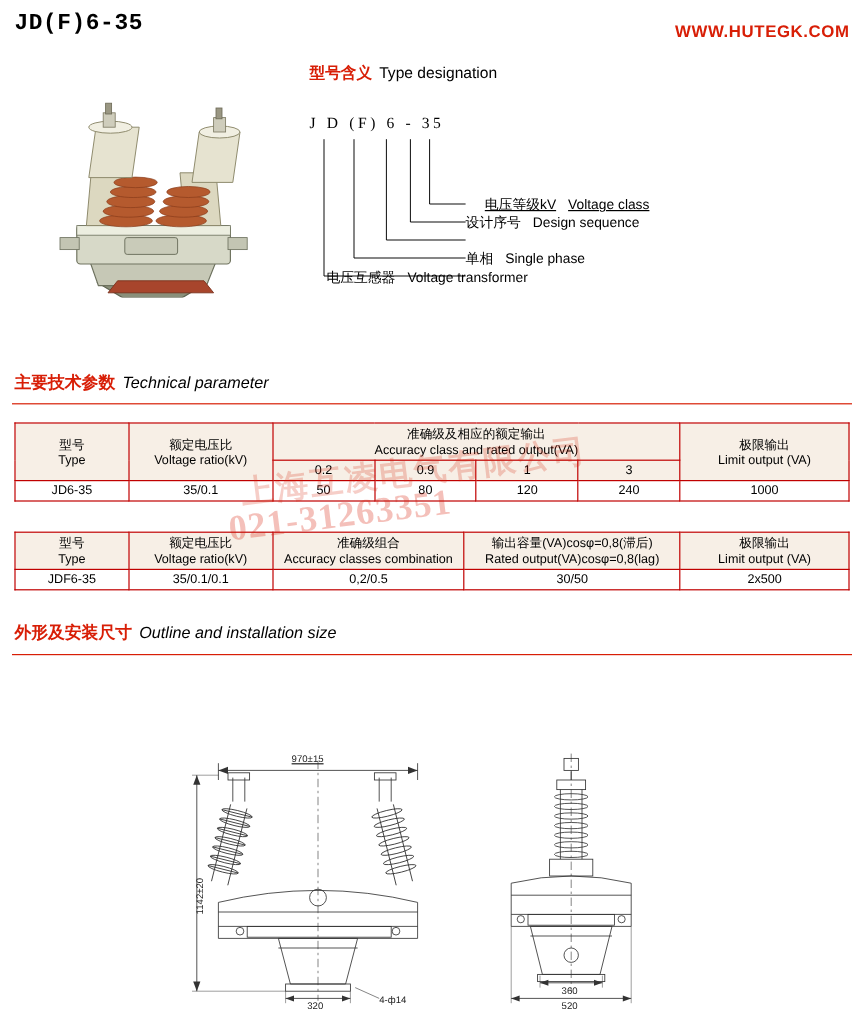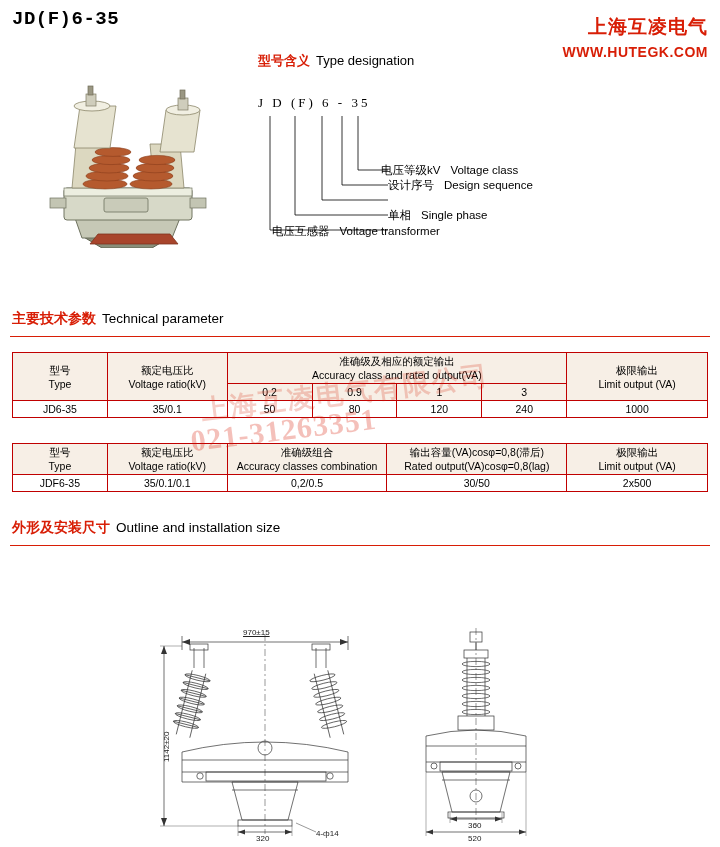--- a/index.html
+++ b/index.html
@@ -107,20 +107,21 @@
     font-size: 14px;
   }
   .section-head .cn {
     color: #d81e06;
     font-weight: bold;
   }
   .section-head .en {
     color: #000;
     margin-left: 6px;
     font-size: 13.5px;
+    font-style: italic;
   }
   .rule {
     position: absolute;
     left: 10px;
     width: 700px;
     height: 1px;
     background: #d81e06;
   }
 
   
@@ -201,21 +202,20 @@
   }
 </style>
 </head>
 <body>
 
 <div class="page">
 
   <div class="title-main">JD(F)6-35</div>
 
   <div class="brand">
-    <div class="brand-cn">上海互凌电气</div>
     <div class="brand-url">WWW.HUTEGK.COM</div>
   </div>
 
   <div class="photo">
     <svg width="215" height="200" viewBox="0 0 215 200">
 
       <g>
 
         <polygon points="62,188 152,188 132,200 82,200" fill="#8a8f7a" stroke="#5e6350" stroke-width="1"></polygon>
         <polygon points="55,170 160,170 152,190 62,190" fill="#c6c8b6" stroke="#6d715e" stroke-width="1"></polygon>
@@ -274,21 +274,21 @@
 
         <path d="M108,28 L108,82 L138,82"></path>
         <path d="M92,28 L92,97 L138,97"></path>
         <path d="M72,28 L72,112 L138,112"></path>
         <path d="M45,28 L45,127 L138,127"></path>
         <path d="M20,28 L20,142 L138,142"></path>
       </g>
     </svg>
   </div>
 
-  <div class="legend" style="left:381px; top:163px;">
+  <div class="legend" style="left:404px; top:163px;text-decoration:underline;">
     <span class="cn">电压等级kV</span><span class="en">Voltage class</span>
   </div>
   <div class="legend" style="left:388px; top:178px;">
     <span class="cn">设计序号</span><span class="en">Design sequence</span>
   </div>
   <div class="legend" style="left:388px; top:208px;">
     <span class="cn">单相</span><span class="en">Single phase</span>
   </div>
   <div class="legend" style="left:272px; top:224px;">
     <span class="cn">电压互感器</span><span class="en">Voltage transformer</span>

